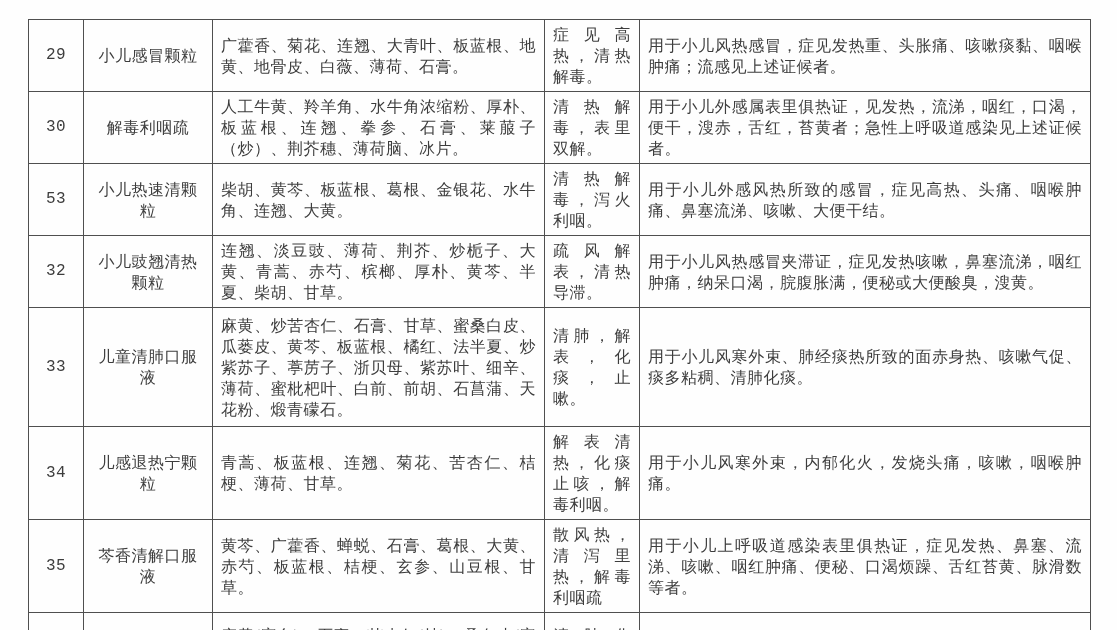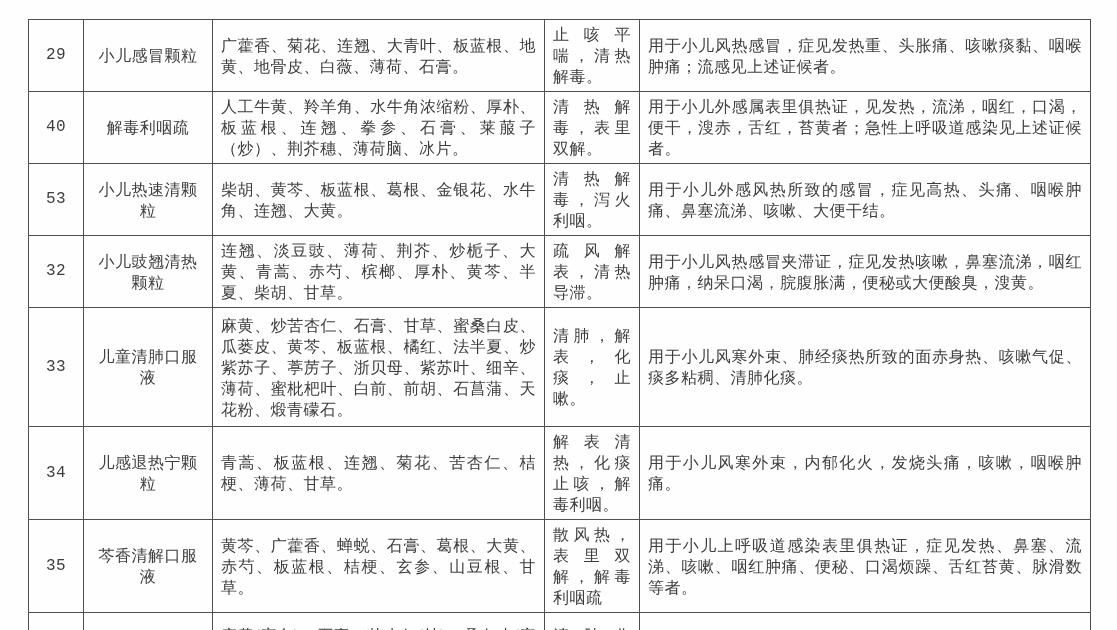--- a/index.html
+++ b/index.html
@@ -80,25 +80,25 @@
       <col class="c-name">
       <col class="c-ing">
       <col class="c-fn">
       <col class="c-ind">
     </colgroup>
     <tbody>
       <tr class="r0">
         <td class="num">29</td>
         <td class="name">小儿感冒颗粒</td>
         <td class="ing">广藿香、菊花、连翘、大青叶、板蓝根、地黄、地骨皮、白薇、薄荷、石膏。</td>
-        <td class="fn">止咳平喘，清热解毒。</td>
+        <td class="fn">症见高热，清热解毒。</td>
         <td class="ind">用于小儿风热感冒，症见发热重、头胀痛、咳嗽痰黏、咽喉肿痛；流感见上述证候者。</td>
       </tr>
       <tr class="r1">
-        <td class="num">40</td>
+        <td class="num">30</td>
         <td class="name">解毒利咽疏</td>
         <td class="ing">人工牛黄、羚羊角、水牛角浓缩粉、厚朴、板蓝根、连翘、拳参、石膏、莱菔子（炒）、荆芥穗、薄荷脑、冰片。</td>
         <td class="fn">清热解毒，表里双解。</td>
         <td class="ind">用于小儿外感属表里俱热证，见发热，流涕，咽红，口渴，便干，溲赤，舌红，苔黄者；急性上呼吸道感染见上述证候者。</td>
       </tr>
       <tr class="r2">
         <td class="num">53</td>
         <td class="name">小儿热速清颗粒</td>
         <td class="ing">柴胡、黄芩、板蓝根、葛根、金银花、水牛角、连翘、大黄。</td>
         <td class="fn">清热解毒，泻火利咽。</td>
@@ -122,21 +122,21 @@
         <td class="num">34</td>
         <td class="name">儿感退热宁颗粒</td>
         <td class="ing">青蒿、板蓝根、连翘、菊花、苦杏仁、桔梗、薄荷、甘草。</td>
         <td class="fn">解表清热，化痰止咳，解毒利咽。</td>
         <td class="ind">用于小儿风寒外束，内郁化火，发烧头痛，咳嗽，咽喉肿痛。</td>
       </tr>
       <tr class="r6">
         <td class="num">35</td>
         <td class="name">芩香清解口服液</td>
         <td class="ing">黄芩、广藿香、蝉蜕、石膏、葛根、大黄、赤芍、板蓝根、桔梗、玄参、山豆根、甘草。</td>
-        <td class="fn">散风热，表里双解，解毒利咽疏</td>
+        <td class="fn">散风热，清泻里热，解毒利咽疏</td>
         <td class="ind">用于小儿上呼吸道感染表里俱热证，症见发热、鼻塞、流涕、咳嗽、咽红肿痛、便秘、口渴烦躁、舌红苔黄、脉滑数等者。</td>
       </tr>
       <tr class="r7">
         <td class="num">36</td>
         <td class="name">小儿肺热清颗粒</td>
         <td class="ing">麻黄(蜜炙)、石膏、苦杏仁(炒)、桑白皮(蜜炙)、葶苈子(炒)、当归、丹参、地龙、僵蚕(炒)、甘草</td>
         <td class="fn">清肺化痰，止咳平喘</td>
         <td class="ind">用于小儿急性支气管炎引起的肺热咳嗽，咳痰、痰多色黄，小便黄，大便干，舌红，苔黄或腻，脉滑数等症状。</td>
       </tr>
     </tbody>

